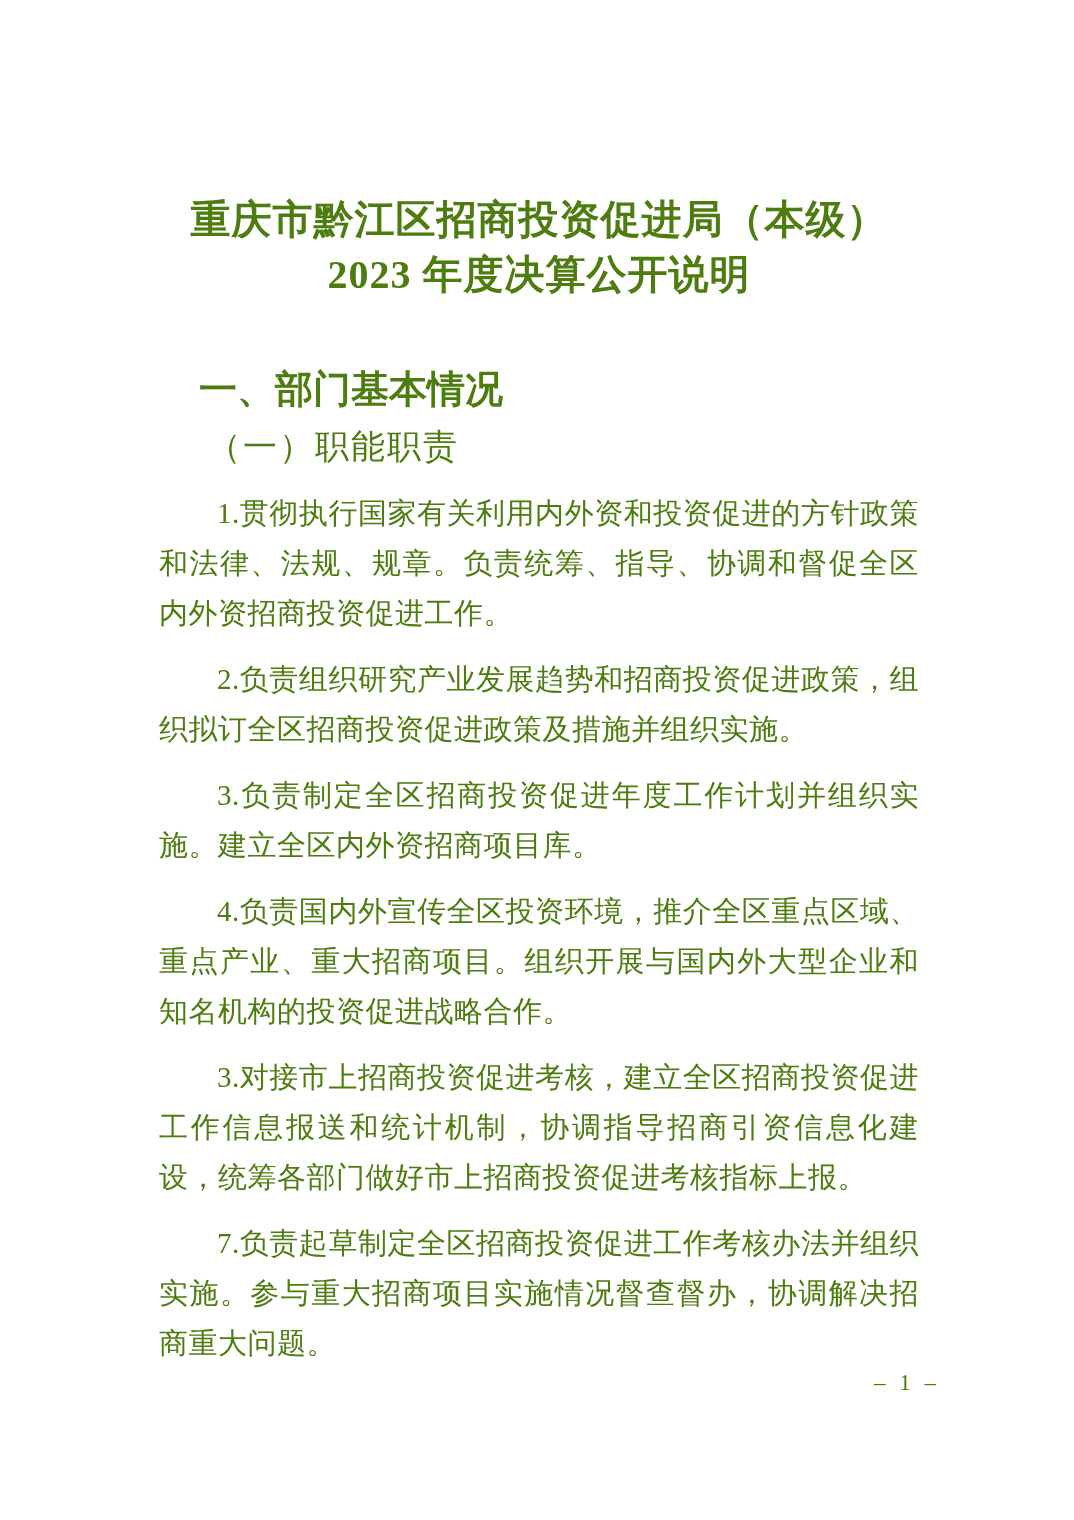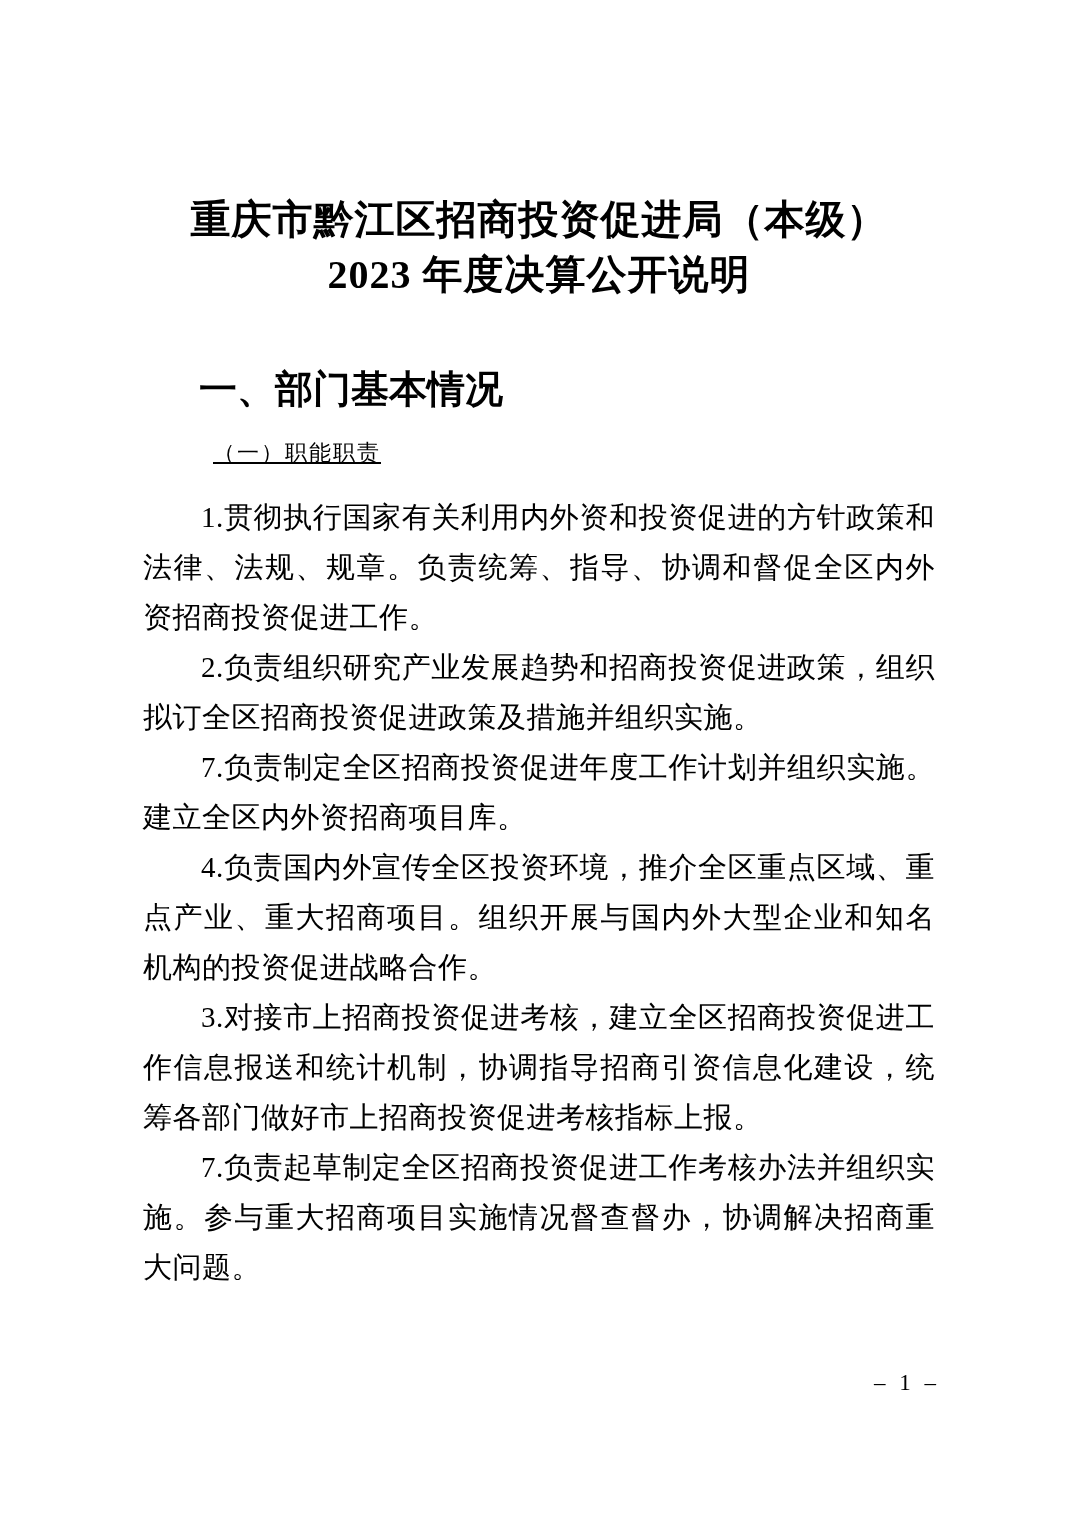--- a/index.html
+++ b/index.html
@@ -5,21 +5,21 @@
   html, body {
     margin: 0;
     padding: 0;
     background: #ffffff;
   }
   .page {
     position: relative;
     width: 1074px;
     height: 1520px;
     background: #ffffff;
-    color: #000000;
+    color: #4d7c0f;
     font-family: "Liberation Serif", serif;
     overflow: hidden;
     box-sizing: border-box;
   }
   .content {
     position: absolute;
     left: 143px;
     width: 792px;
     top: 0;
   }
@@ -38,31 +38,30 @@
   }
   .section-heading {
     margin: 62px 0 0 0;
     font-family: "Liberation Sans", sans-serif;
     font-weight: bold;
     font-size: 38px;
     line-height: 50px;
     padding-left: 56px;
   }
   .subsection-heading {
-    margin: 14px;
+    margin: 8px;
     font-family: "Liberation Serif", serif;
     font-weight: normal;
-    font-size: 22px;
+    font-size: 34px;
     line-height: 50px;
     padding-left: 56px;
     letter-spacing: 2px;
-    text-decoration: underline;
   }
   .body-text p {
-    margin: 0;
+    margin: 16px;
     font-size: 29px;
     line-height: 50px;
     text-align: justify;
     text-indent: 2em;
     letter-spacing: 0.5px;
   }
   .page-number {
     position: absolute;
     right: 134px;
     top: 1368px;
@@ -83,21 +82,21 @@
       <h1 class="title">2023 年度决算公开说明</h1>
     </div>
 
     <h2 class="section-heading">一、部门基本情况</h2>
 
     <h3 class="subsection-heading">（一）职能职责</h3>
 
     <div class="body-text">
       <p>1.贯彻执行国家有关利用内外资和投资促进的方针政策和法律、法规、规章。负责统筹、指导、协调和督促全区内外资招商投资促进工作。</p>
       <p>2.负责组织研究产业发展趋势和招商投资促进政策，组织拟订全区招商投资促进政策及措施并组织实施。</p>
-      <p>7.负责制定全区招商投资促进年度工作计划并组织实施。建立全区内外资招商项目库。</p>
+      <p>3.负责制定全区招商投资促进年度工作计划并组织实施。建立全区内外资招商项目库。</p>
       <p>4.负责国内外宣传全区投资环境，推介全区重点区域、重点产业、重大招商项目。组织开展与国内外大型企业和知名机构的投资促进战略合作。</p>
       <p>3.对接市上招商投资促进考核，建立全区招商投资促进工作信息报送和统计机制，协调指导招商引资信息化建设，统筹各部门做好市上招商投资促进考核指标上报。</p>
       <p>7.负责起草制定全区招商投资促进工作考核办法并组织实施。参与重大招商项目实施情况督查督办，协调解决招商重大问题。</p>
     </div>
 
   </div>
 
   <div class="page-number">– 1 –</div>
 </div>
 

